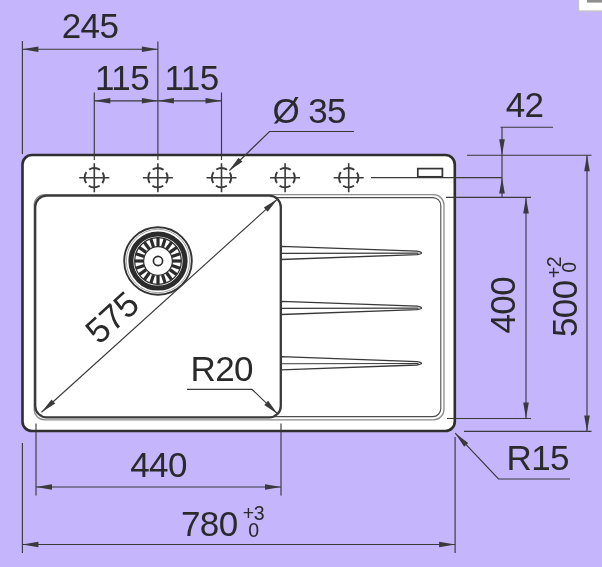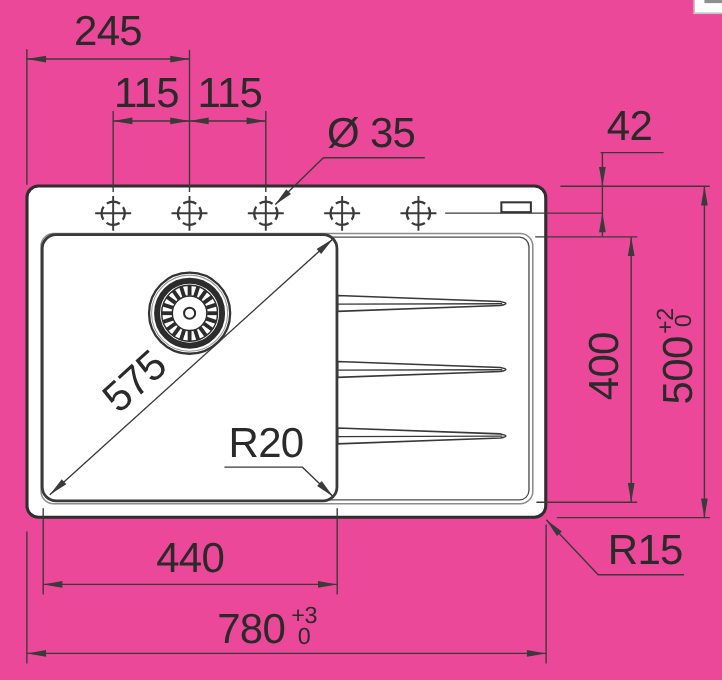--- a/index.html
+++ b/index.html
@@ -1,19 +1,19 @@
 <!DOCTYPE html>
 <html><head>
 <meta charset="utf-8">
 <style>
   html,body{margin:0;padding:0;background:#ffffff;}
   .stage{
     position:relative;
     width:602px;height:567px;
-    background:#ec4899;
+    background:#c4b5fd;
     overflow:hidden;
     font-family:"Liberation Sans", sans-serif;
   }
   svg{display:block;}
   text{
     font-family:"Liberation Sans", sans-serif;
     fill:#2a2a2a;
     letter-spacing:-0.6px;
   }
   .dimtxt{font-size:35px;}

